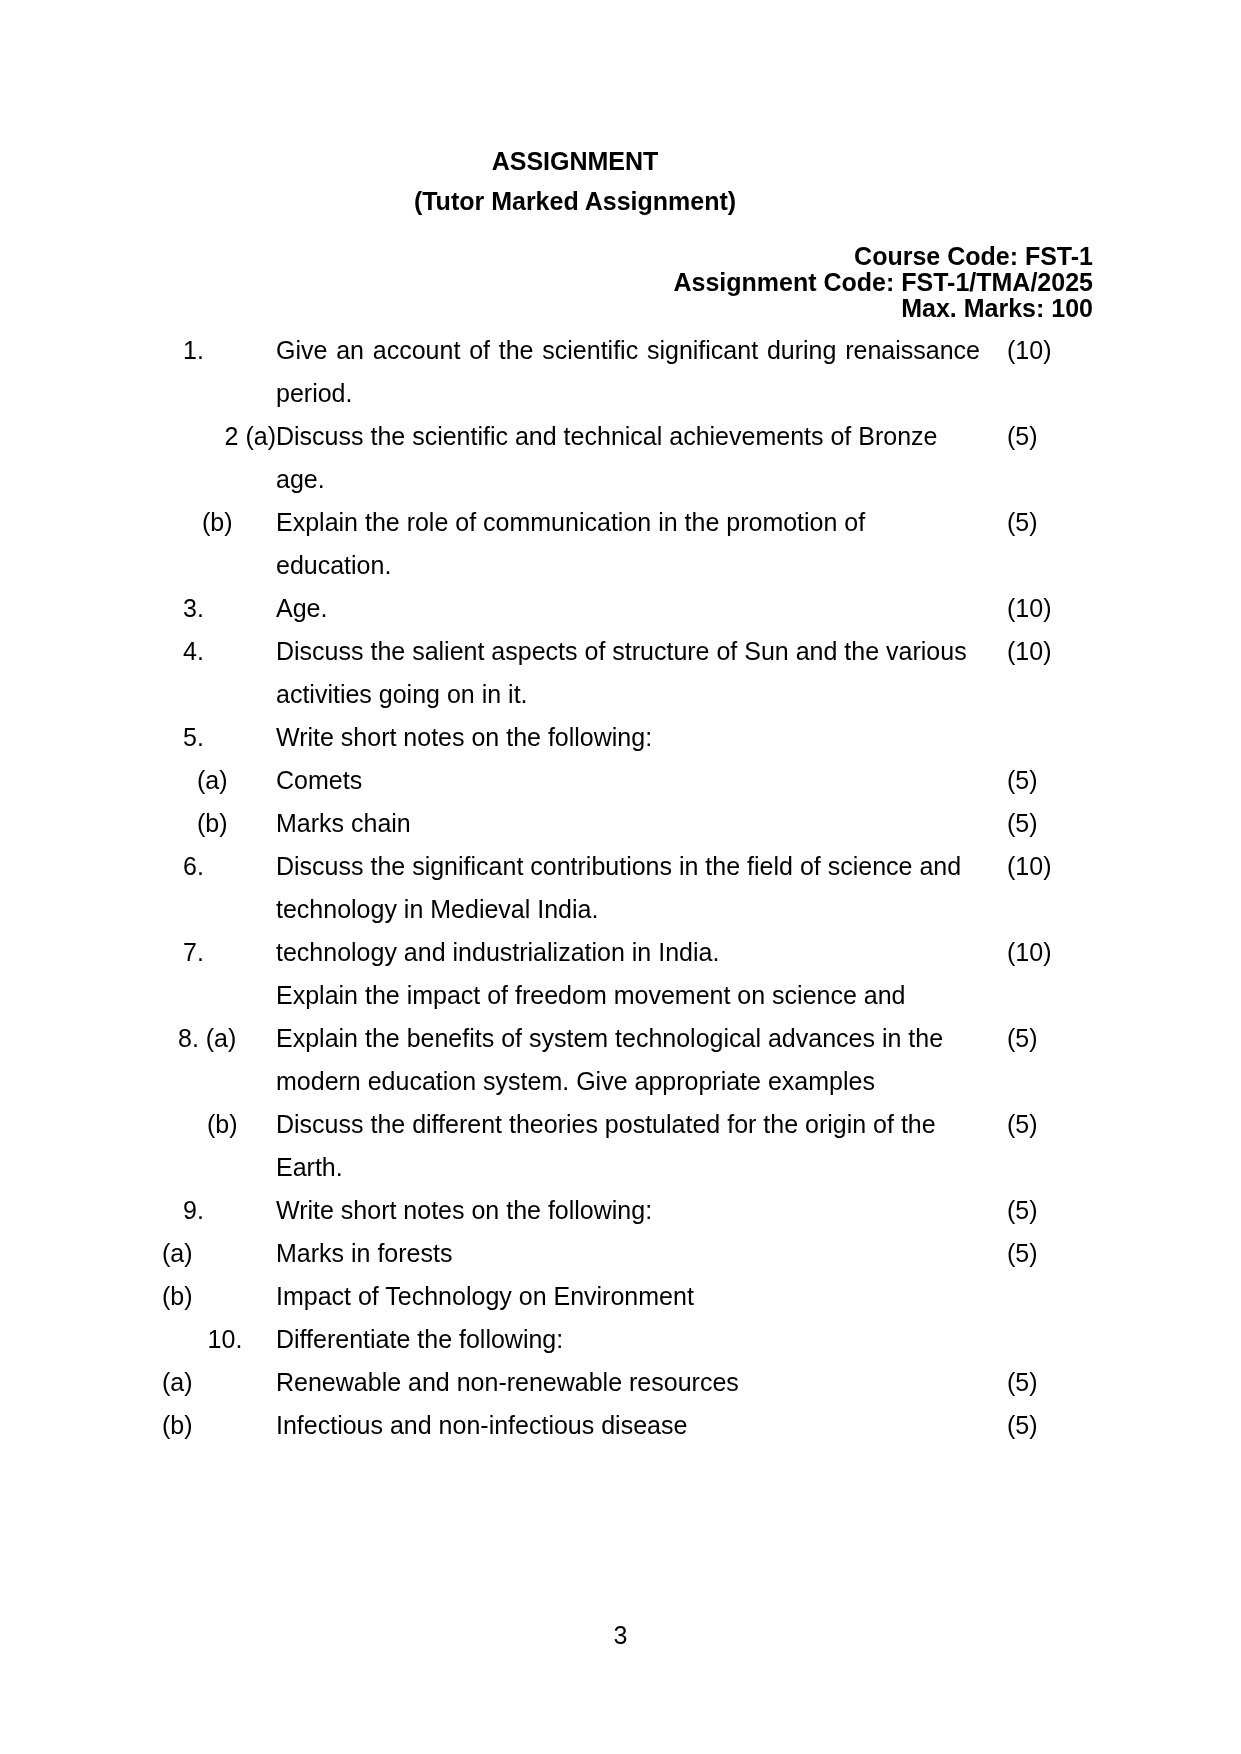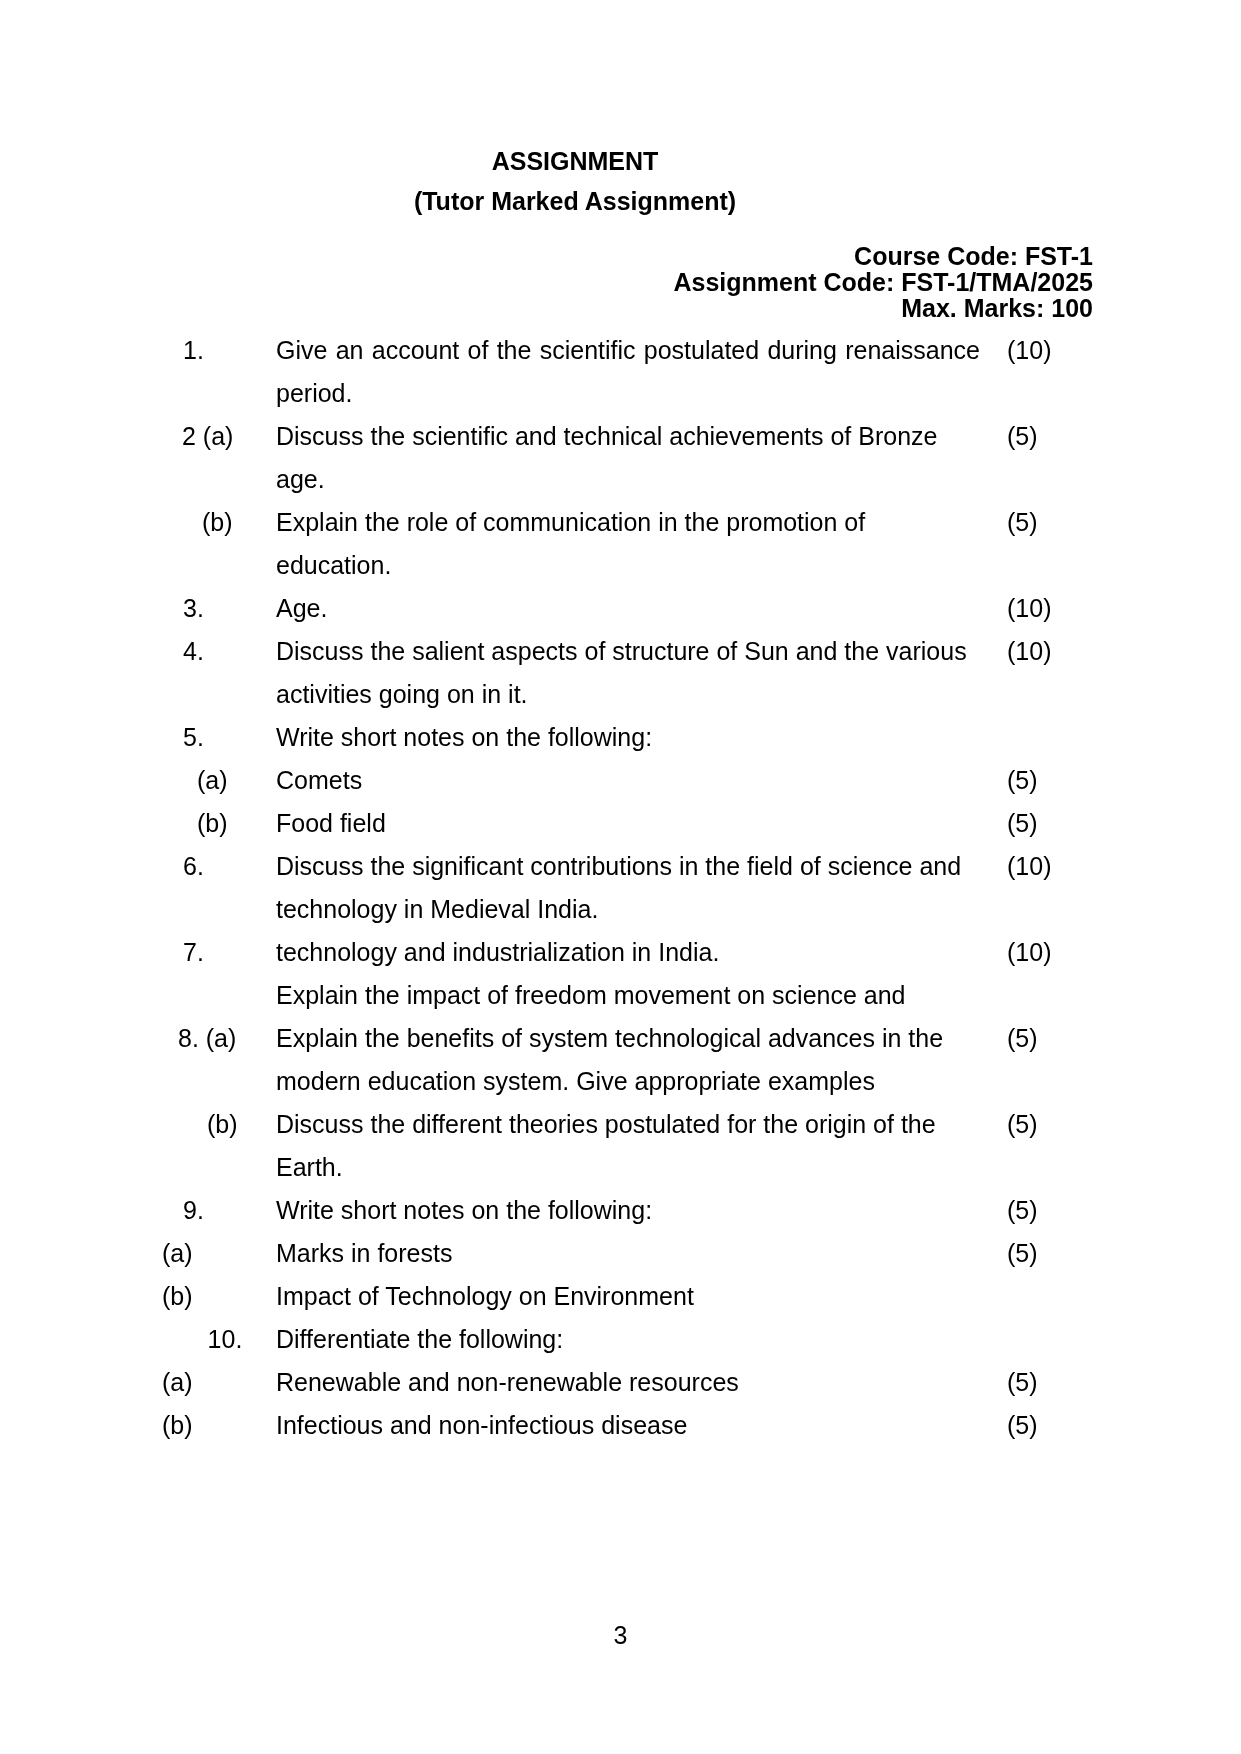--- a/index.html
+++ b/index.html
@@ -72,27 +72,27 @@
   <div class="meta-block">
     <div>Course Code: FST-1</div>
     <div>Assignment Code: FST-1/TMA/2025</div>
     <div>Max. Marks: 100</div>
   </div>
 
   <div class="questions">
       <div class="qrow">
     <div class="qnum" style="padding-left: 21px;">1.</div>
     <div class="qlines">
-          <div class="qline justify">Give an account of the scientific postulated during renaissance</div>
+          <div class="qline justify">Give an account of the scientific significant during renaissance</div>
           <div class="qline">period.</div>
         </div>
     <div class="qmarks">(10)</div>
   </div>
       <div class="qrow">
-    <div class="qnum" style="padding-left: 20px;">2 (a)</div>
+    <div class="qnum" style="padding-left: 20px; text-align: right;">2 (a)</div>
     <div class="qlines">
           <div class="qline">Discuss the scientific and technical achievements of Bronze</div>
           <div class="qline">age.</div>
         </div>
     <div class="qmarks">(5)</div>
   </div>
       <div class="qrow">
     <div class="qnum" style="padding-left: 40px;">(b)</div>
     <div class="qlines">
           <div class="qline">Explain the role of communication in the promotion of</div>
@@ -125,21 +125,21 @@
       <div class="qrow">
     <div class="qnum" style="padding-left: 35px;">(a)</div>
     <div class="qlines">
           <div class="qline">Comets</div>
         </div>
     <div class="qmarks">(5)</div>
   </div>
       <div class="qrow">
     <div class="qnum" style="padding-left: 35px;">(b)</div>
     <div class="qlines">
-          <div class="qline">Food field</div>
+          <div class="qline">Marks chain</div>
         </div>
     <div class="qmarks">(5)</div>
   </div>
       <div class="qrow">
     <div class="qnum" style="padding-left: 21px;">6.</div>
     <div class="qlines">
           <div class="qline">Discuss the significant contributions in the field of science and</div>
           <div class="qline">technology in Medieval India.</div>
         </div>
     <div class="qmarks">(10)</div>

